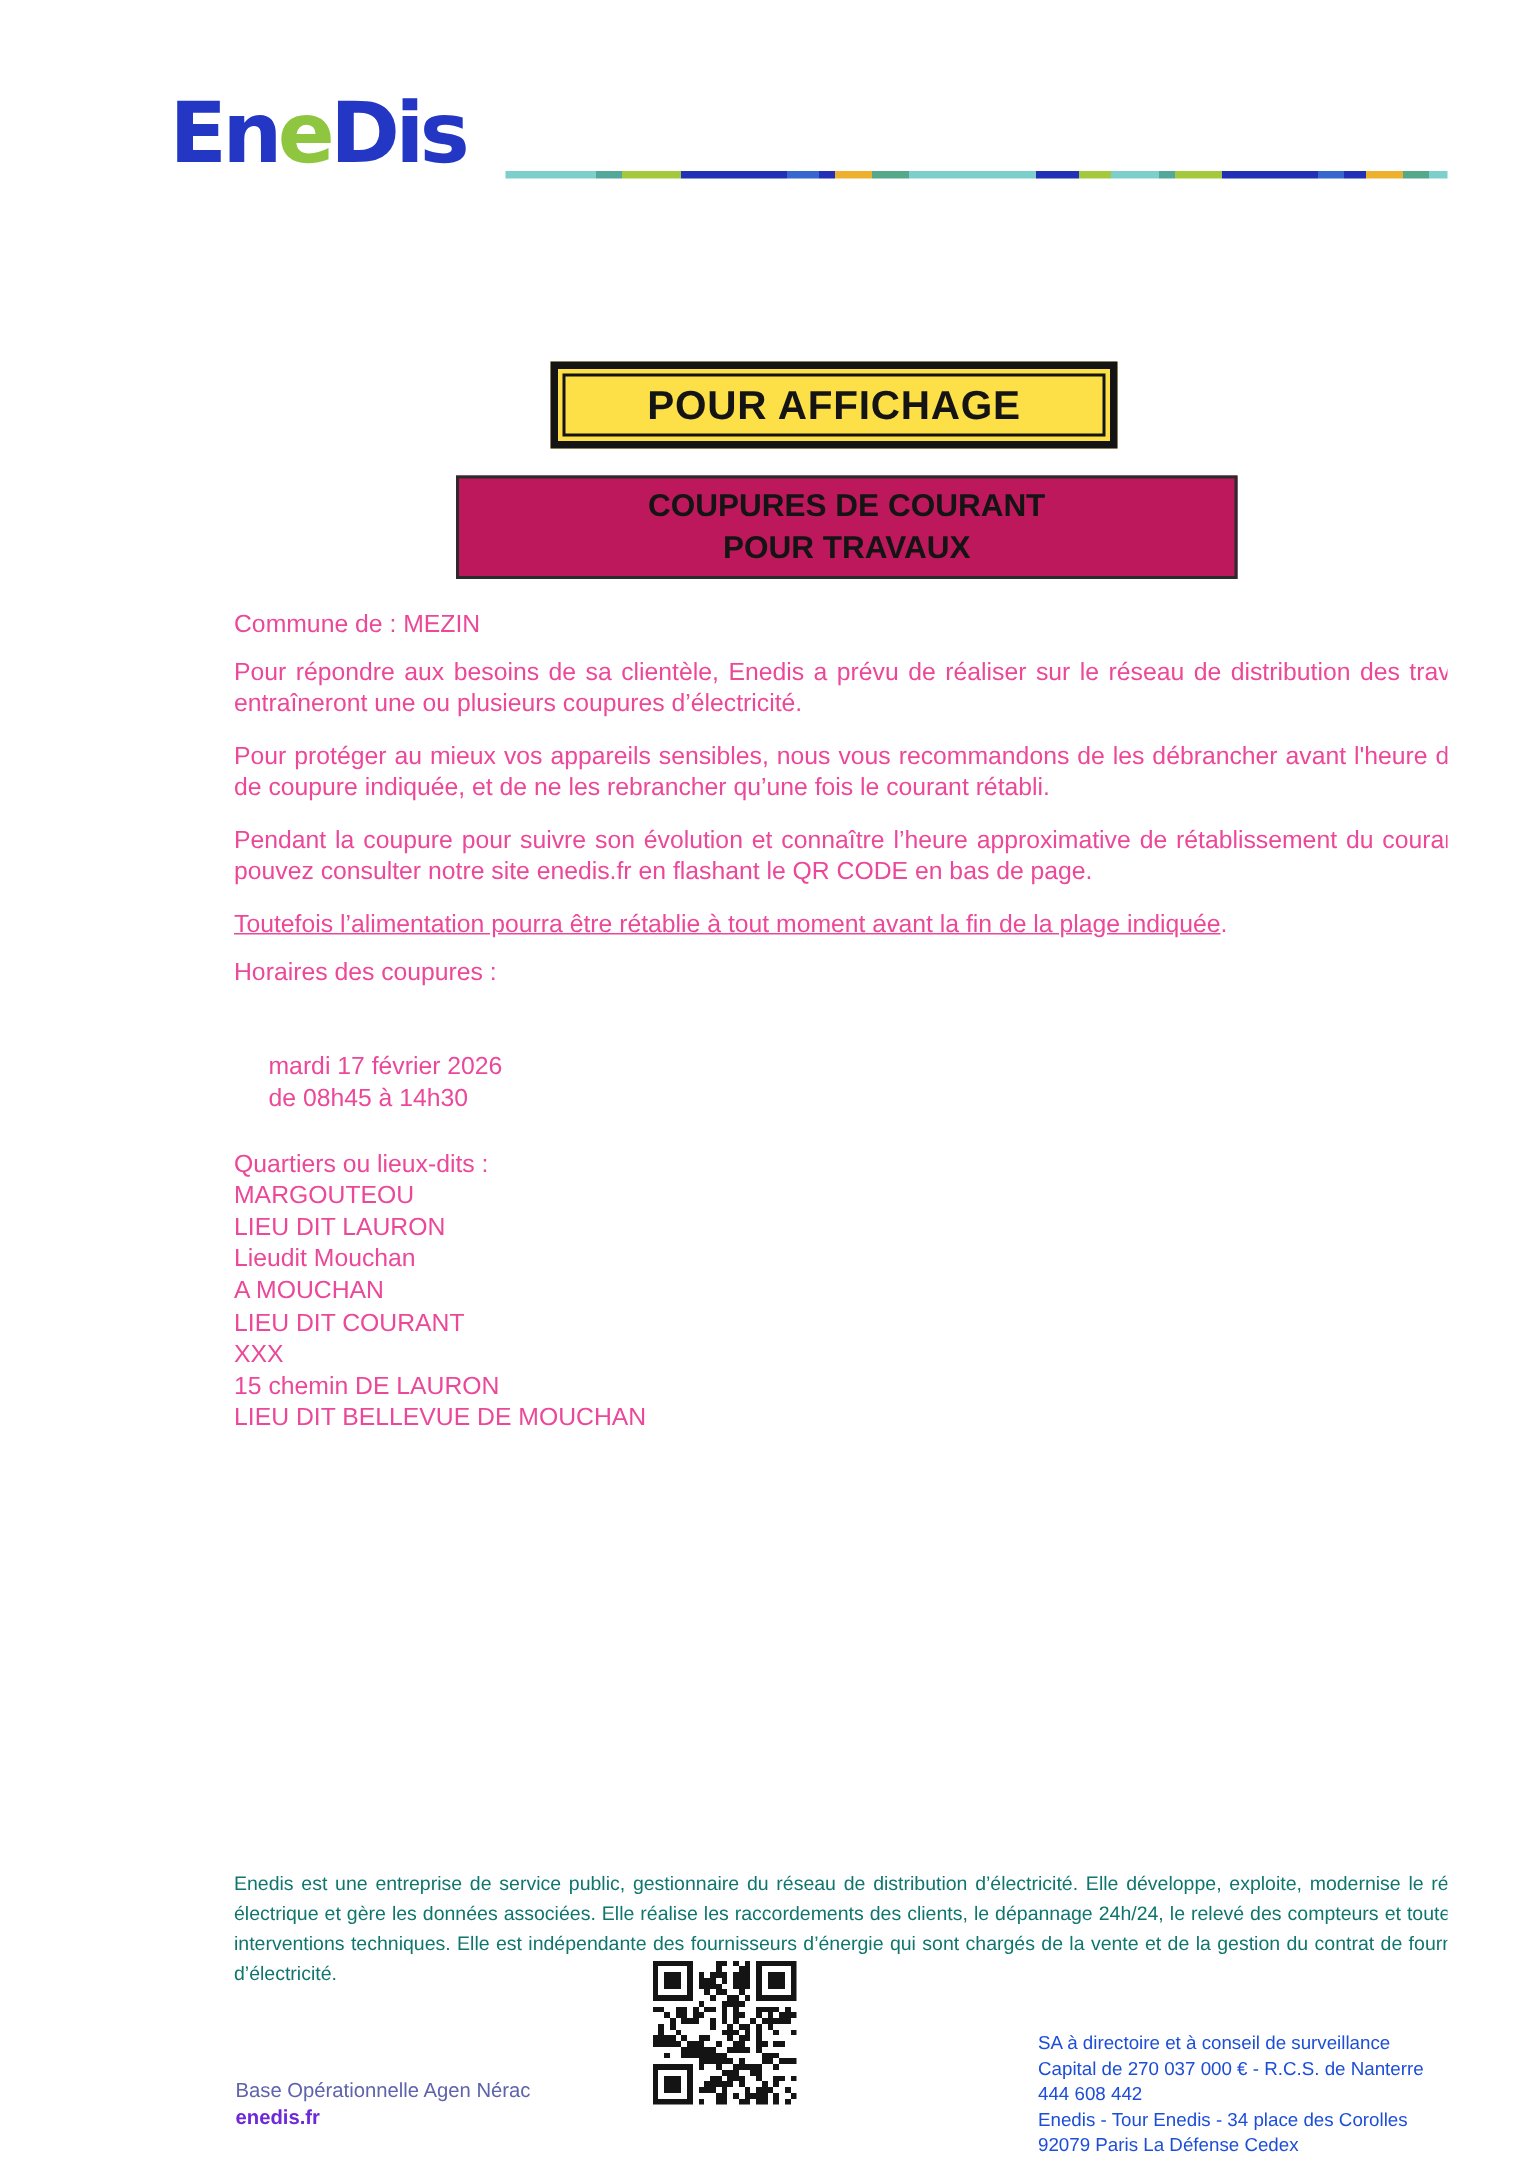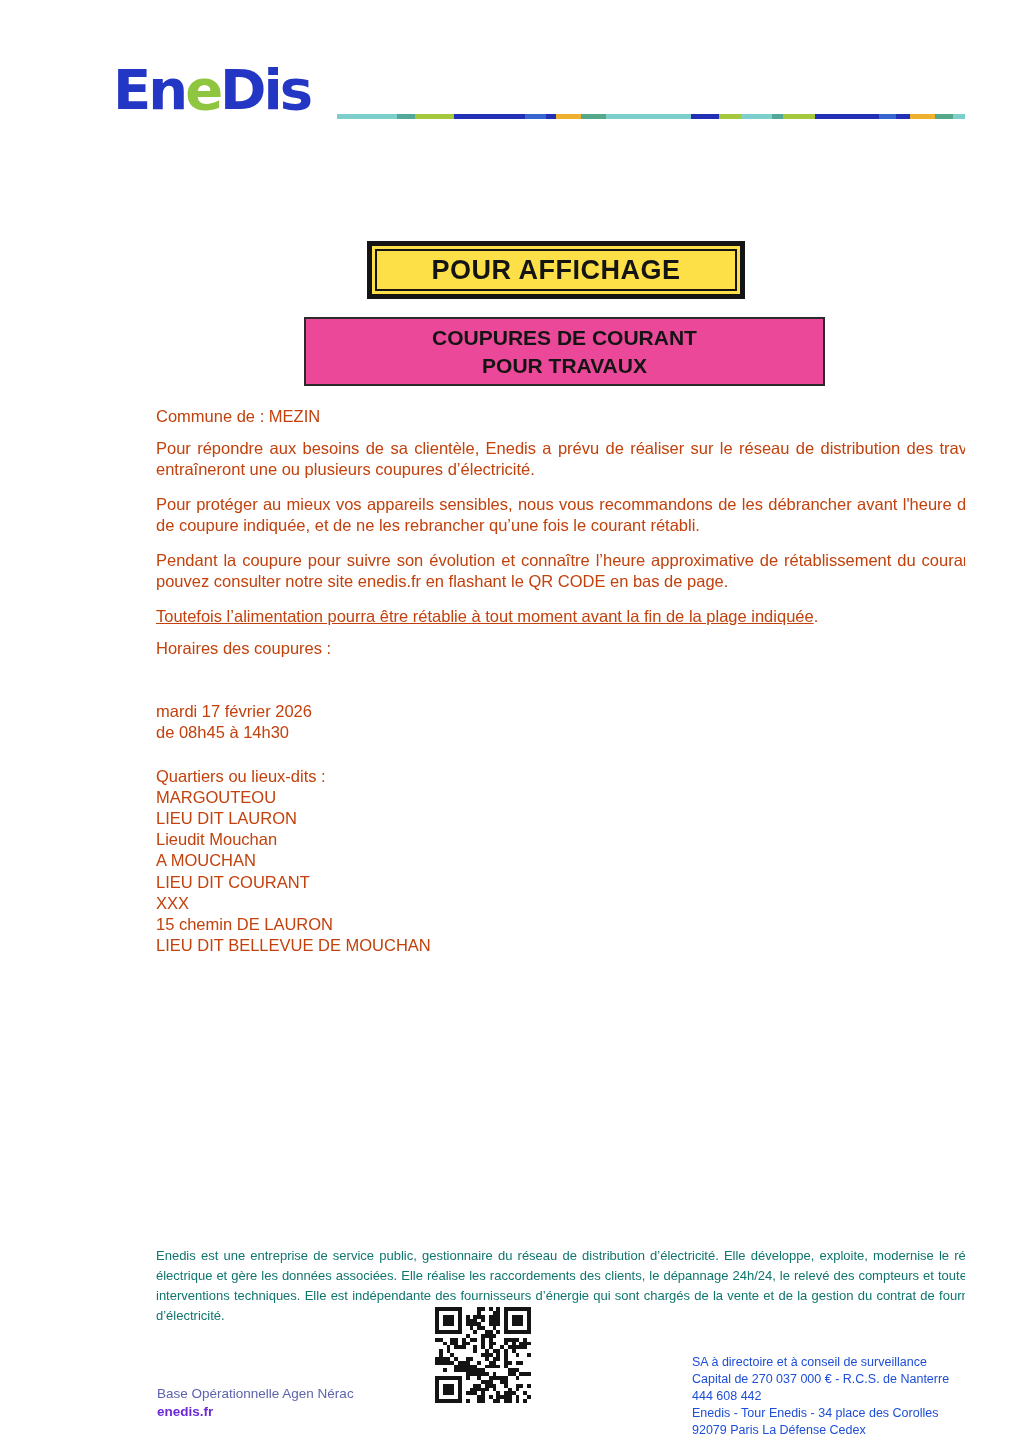--- a/index.html
+++ b/index.html
@@ -45,38 +45,38 @@
     width:100%; height:100%; border:2px solid #141414;
     display:flex; align-items:center; justify-content:center;
   }
   .affichage-inner span {
     font-size:27px; font-weight:bold; letter-spacing:0.5px; color:#141414;
   }
 
   
   .coupures-box {
     position:absolute; left:245px; top:317px; width:521px; height:69px;
-    border:2px solid #2b2b2b; background:#ec4899;
+    border:2px solid #2b2b2b; background:#be185d;
     display:flex; flex-direction:column; align-items:center; justify-content:center;
     gap:4px;
   }
   .coupures-box div { font-size:21px; font-weight:bold; color:#141414; }
 
   
   .content {
     position:absolute; left:97px; top:406px; width:866px;
-    font-size:16.5px; line-height:21.5px; color:#c2410c;
+    font-size:16.5px; line-height:21.5px; color:#ec4899;
   }
   .content p { margin:0; }
   .p-commune   { margin-bottom:10px !important; }
   .p-justify   { text-align:justify; margin-bottom:13px !important; }
   .p-underline { margin-bottom:11px !important; }
   .p-underline .ul { text-decoration:underline; }
   .p-horaires  { margin-bottom:41px !important; }
-  .schedule    { margin-bottom:22px; }
+  .schedule    { margin-bottom:22px;margin-left:23px; }
   .schedule div { line-height:21.5px; }
   .districts div { line-height:21.2px; }
 
   
   .footer-about {
     position:absolute; left:97px; top:1246px; width:838px;
     font-size:13px; line-height:20px; color:#0f766e;
     text-align:justify;
   }
   .qr {

